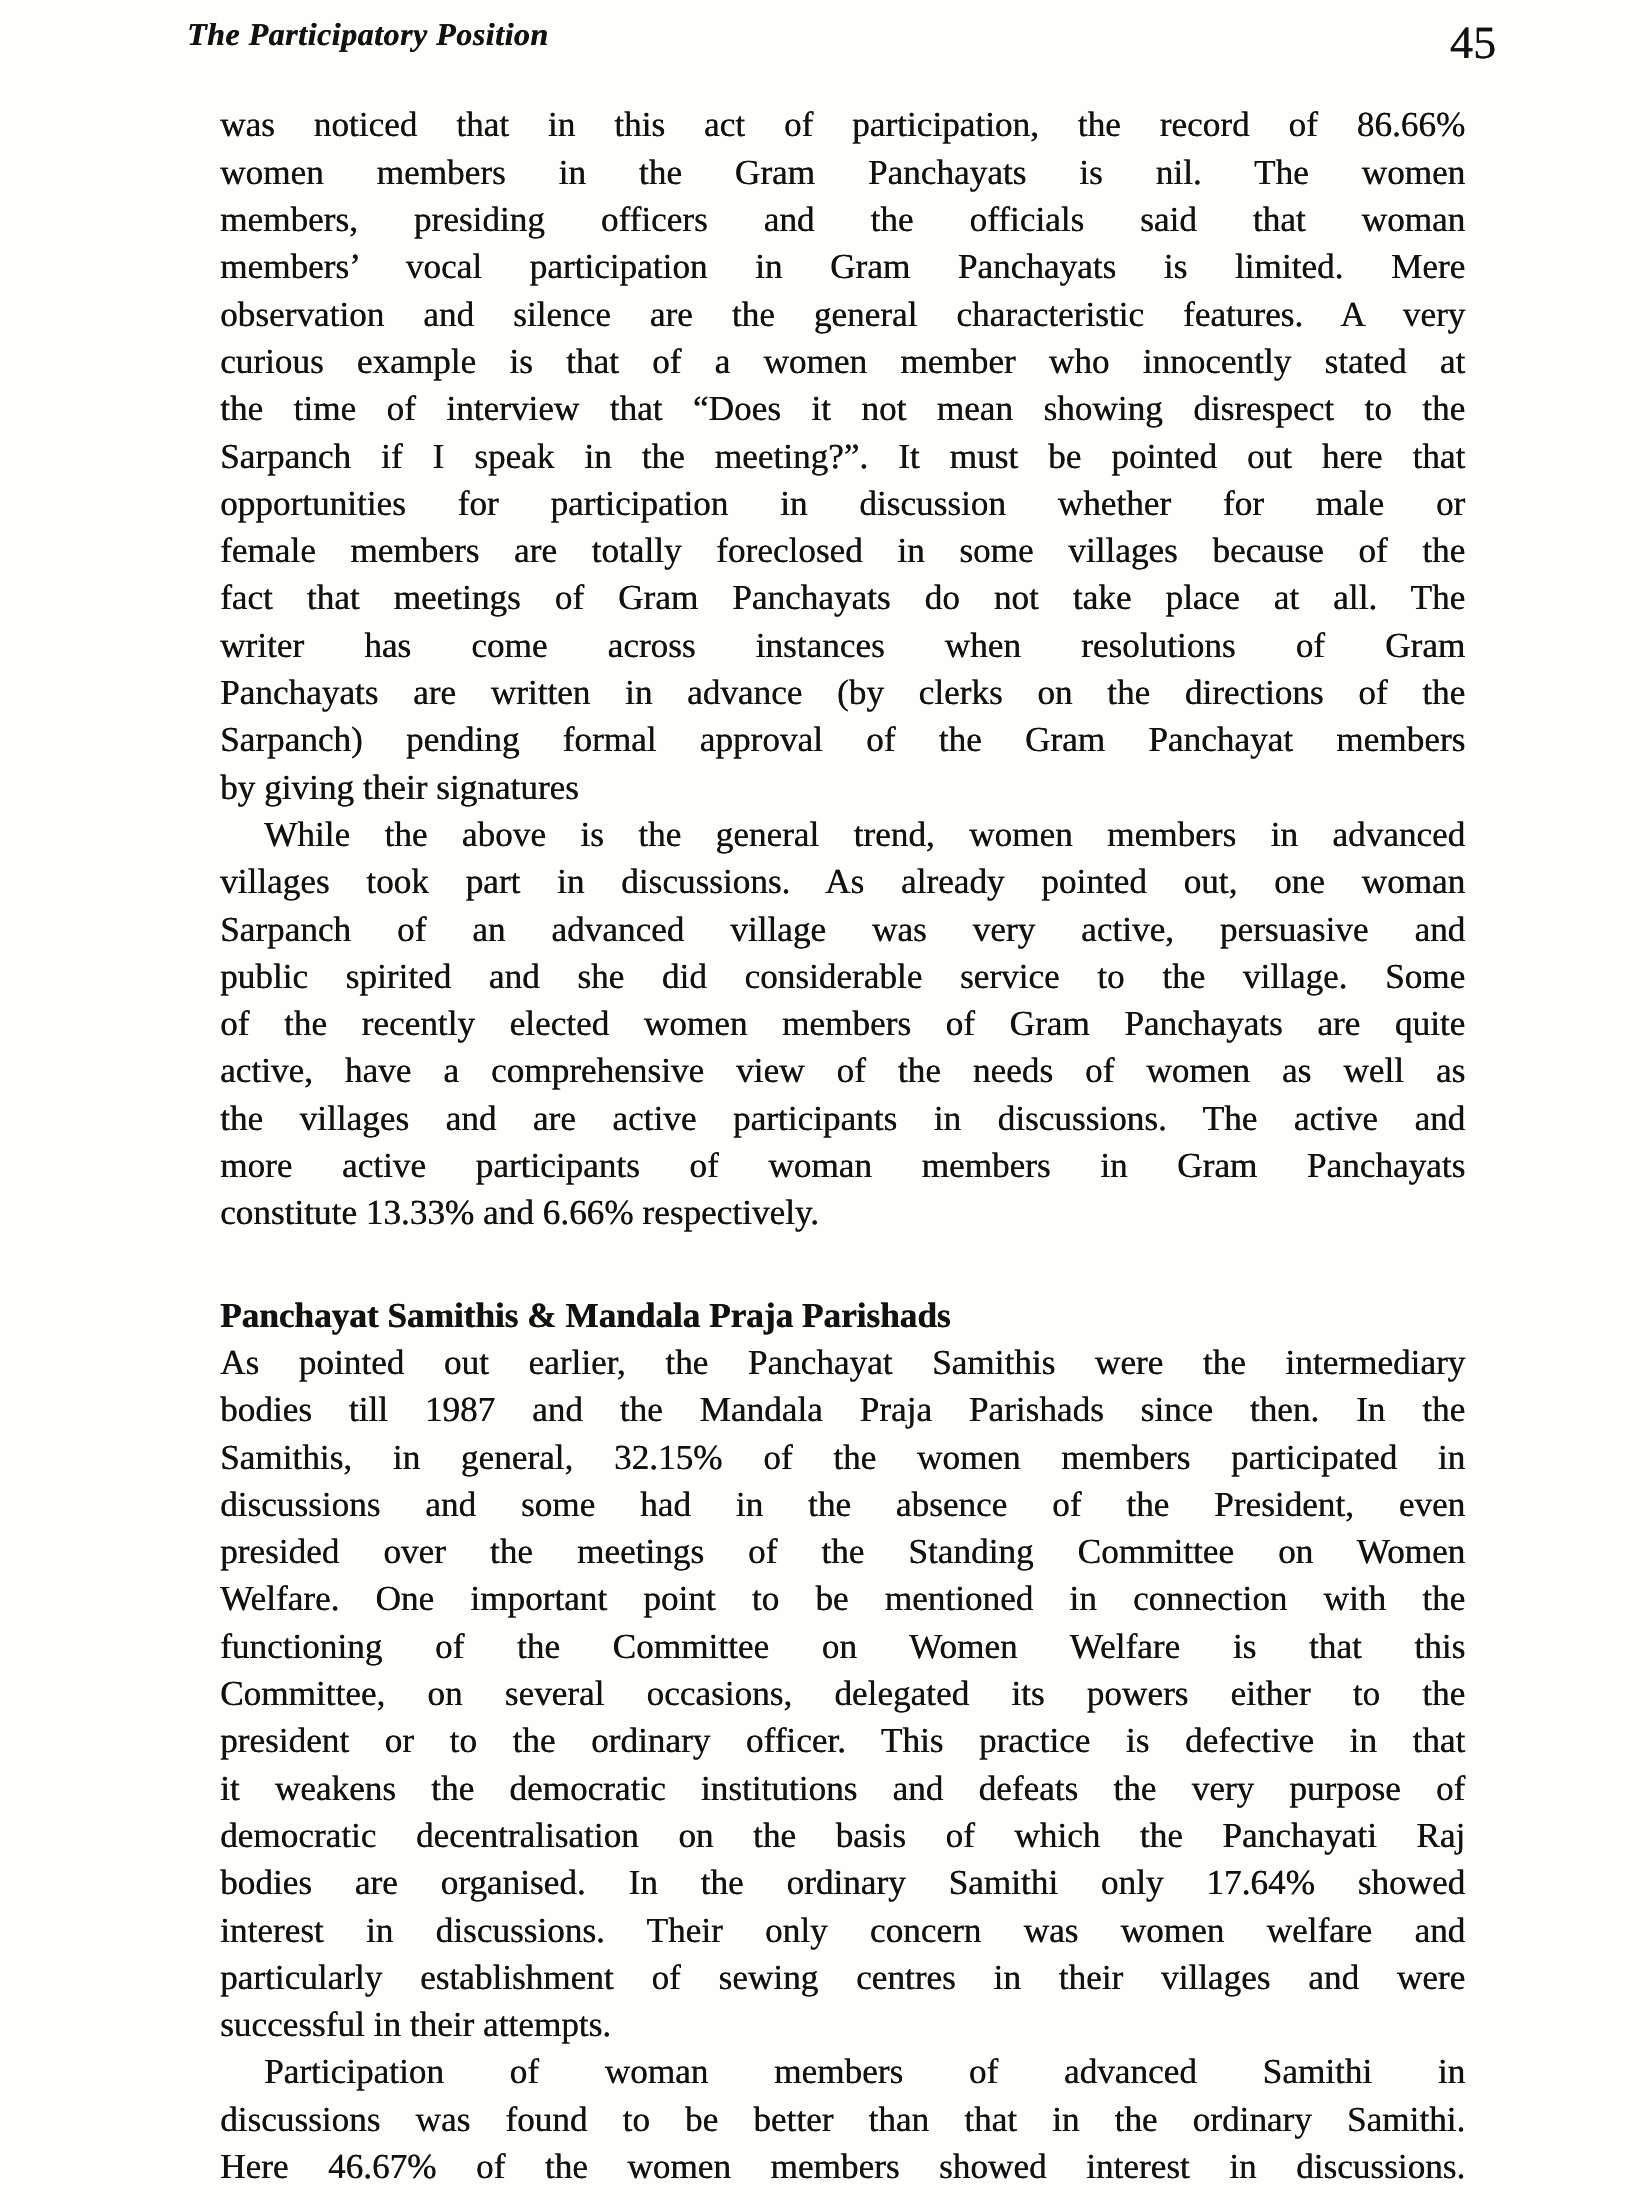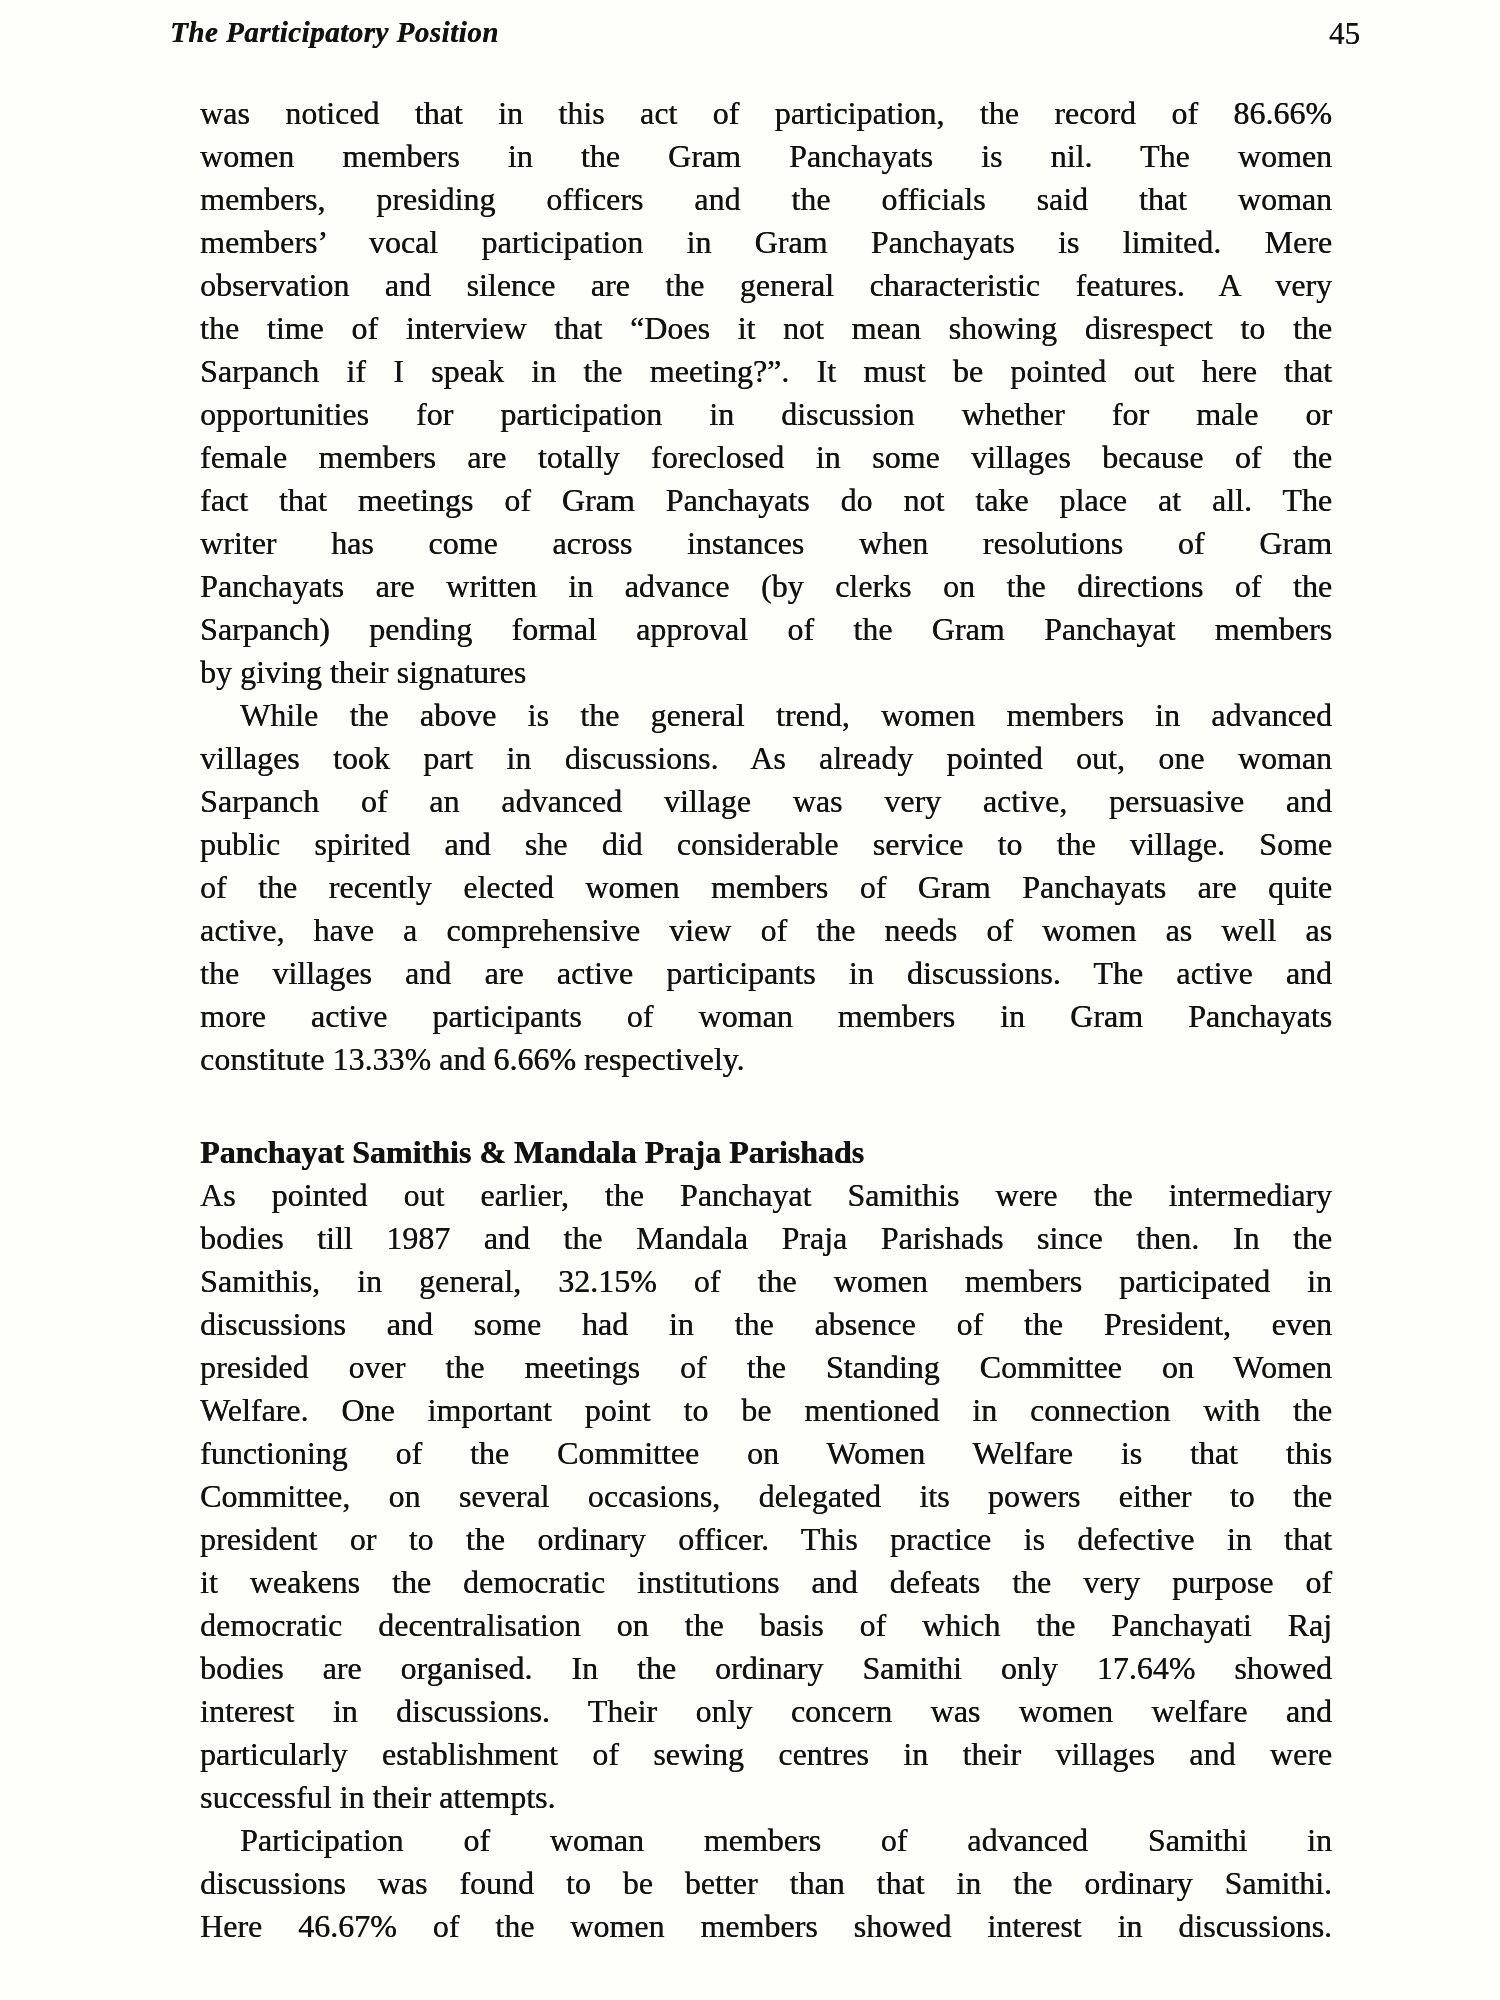--- a/index.html
+++ b/index.html
@@ -27,21 +27,21 @@
     font-style: italic;
     font-weight: bold;
     font-size: 29px;
     letter-spacing: 0.5px;
     text-shadow: 0.4px 0 0 currentColor;
   }
   .page-number {
     position: absolute;
     right: 0;
     top: 0;
-    font-size: 31px;
+    font-size: 42px;
     text-shadow: 0.3px 0 0 currentColor;
   }
   .body-text {
     position: absolute;
     top: 92px;
     left: 170px;
     width: 1132px;
     margin-left: 30px;
   }
   .line {
@@ -77,20 +77,21 @@
     <span class="running-title">The Participatory Position</span>
     <span class="page-number">45</span>
   </div>
   <div class="body-text" id="body-text">
       <div class="paragraph">
         <div class="line">was noticed that in this act of participation, the record of 86.66%</div>
         <div class="line">women members in the Gram Panchayats is nil. The women</div>
         <div class="line">members, presiding officers and the officials said that woman</div>
         <div class="line">members’ vocal participation in Gram Panchayats is limited. Mere</div>
         <div class="line">observation and silence are the general characteristic features. A very</div>
+        <div class="line">curious example is that of a women member who innocently stated at</div>
         <div class="line">the time of interview that “Does it not mean showing disrespect to the</div>
         <div class="line">Sarpanch if I speak in the meeting?”. It must be pointed out here that</div>
         <div class="line">opportunities for participation in discussion whether for male or</div>
         <div class="line">female members are totally foreclosed in some villages because of the</div>
         <div class="line">fact that meetings of Gram Panchayats do not take place at all. The</div>
         <div class="line">writer has come across instances when resolutions of Gram</div>
         <div class="line">Panchayats are written in advance (by clerks on the directions of the</div>
         <div class="line">Sarpanch) pending formal approval of the Gram Panchayat members</div>
         <div class="line last">by giving their signatures</div>
       </div>

